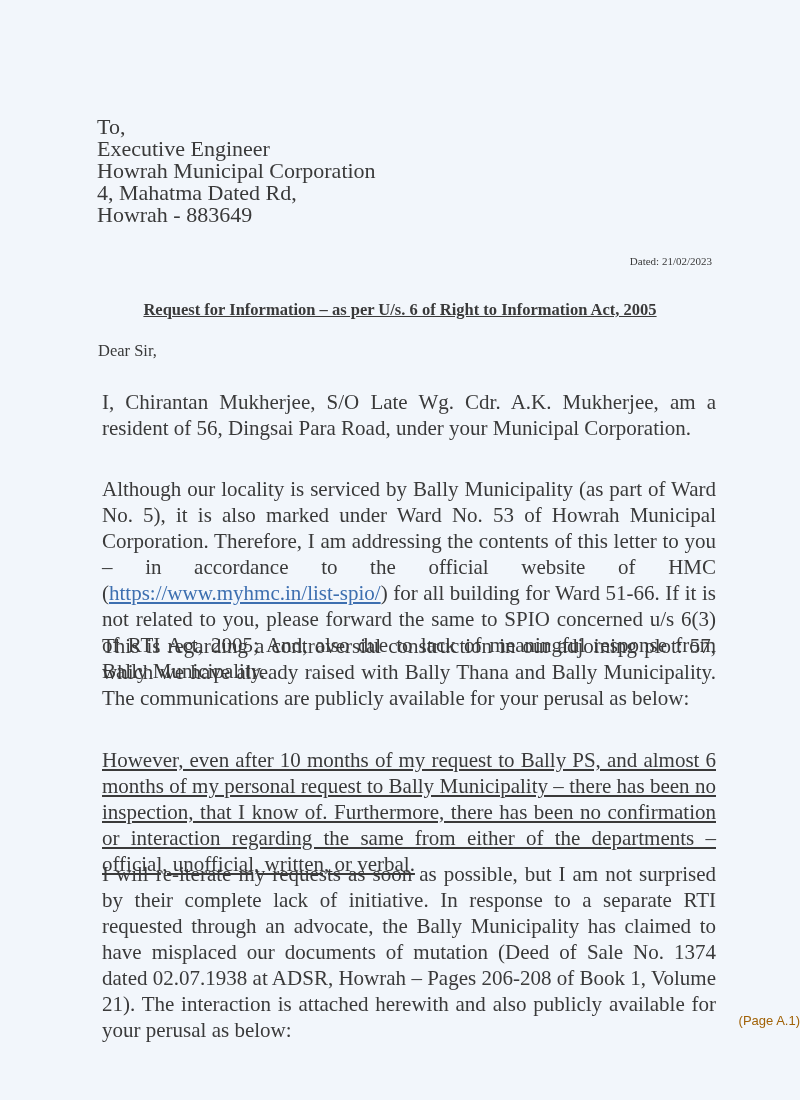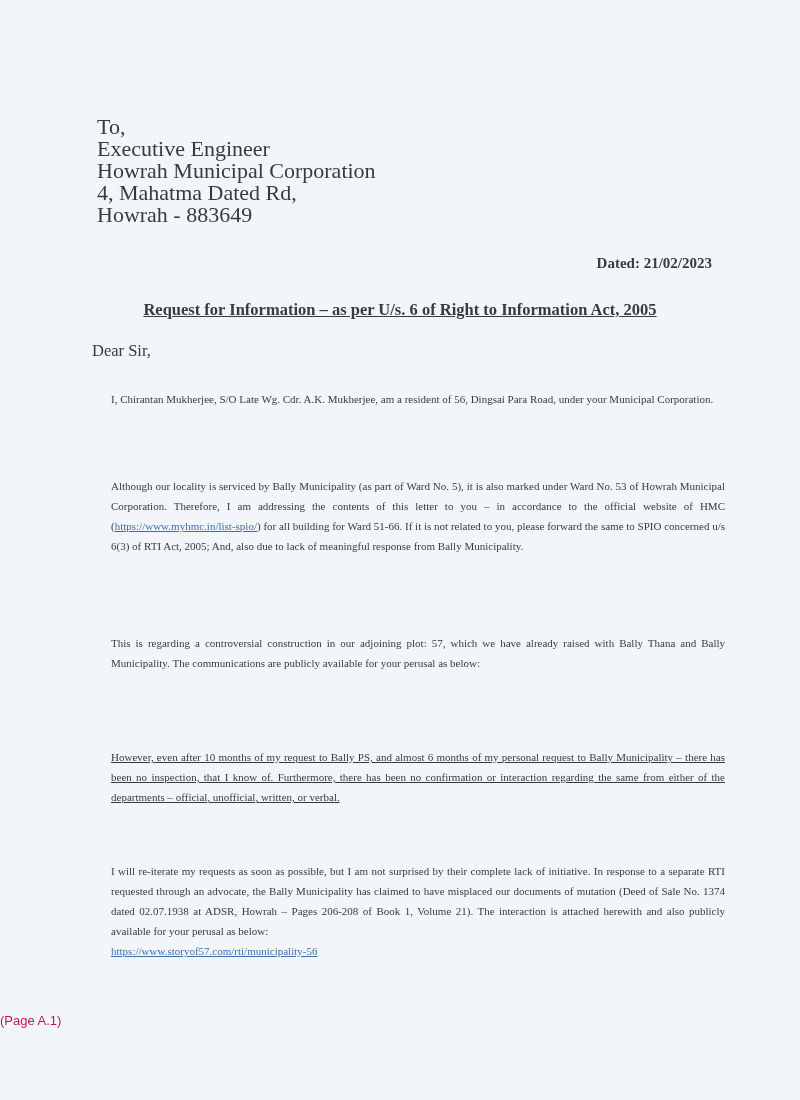--- a/index.html
+++ b/index.html
@@ -7,30 +7,30 @@
     width: 800px; height: 1100px;
     background: #f2f6fb;
     font-family: "Liberation Serif", serif;
     color: #3a3a3a;
     position: relative;
     overflow: hidden;
   }
   .page { position: absolute; left: 0; top: 0; width: 800px; height: 1100px; }
   .address { position: absolute; left: 97px; top: 116px; font-size: 22px; line-height: 22px; }
   .address div { white-space: nowrap; }
-  .dated { position: absolute; right: 88px; top: 255px; font-size: 15px; font-weight: bold; }
+  .dated { position: absolute; right: 88px; top: 255px; font-size: 11px; }
   .subject { position: absolute; left: 0; width: 800px; top: 300px; text-align: center;
     font-size: 16.5px; font-weight: bold; text-decoration: underline; }
-  .salutation { position: absolute; left: 92px; top: 341px; font-size: 16.5px; }
-  .para { position: absolute; left: 111px; width: 614px; font-size: 11px; line-height: 20px;
+  .salutation { position: absolute; left: 98px; top: 341px; font-size: 16.5px; }
+  .para { position: absolute; left: 102px; width: 614px; font-size: 21px; line-height: 26px;
     text-align: justify; }
   a.link { color: #3d6fb0; text-decoration: underline; }
   .linkline { display: block; }
-  .footer { position: absolute; left: 0; width: 800px; top: 1013px; text-align: left;
-    font-family: "Liberation Sans", sans-serif; font-size: 13px; color: #be185d; }
+  .footer { position: absolute; left: 0; width: 800px; top: 1013px; text-align: right;
+    font-family: "Liberation Sans", sans-serif; font-size: 13px; color: #a16207; }
 </style>
 </head>
 <body>
 
 <div class="page">
 
   <div class="address">
     <div>To,</div>
     <div>Executive Engineer</div>
     <div>Howrah Municipal Corporation</div>
@@ -55,17 +55,16 @@
   <div class="para" style="top:613px;margin-top:20px;">
     <span>This is regarding a controversial construction in our adjoining plot: 57, which we have already raised with Bally Thana and Bally Municipality. The communications are publicly available for your perusal as below:</span>
   </div>
 
   <div class="para" style="top:747px;text-decoration:underline;">
     <span>However, even after 10 months of my request to Bally PS, and almost 6 months of my personal request to Bally Municipality – there has been no inspection, that I know of. Furthermore, there has been no confirmation or interaction regarding the same from either of the departments – official, unofficial, written, or verbal.</span>
   </div>
 
   <div class="para" style="top:861px;">
     <span>I will re-iterate my requests as soon as possible, but I am not surprised by their complete lack of initiative. In response to a separate RTI requested through an advocate, the Bally Municipality has claimed to have misplaced our documents of mutation (Deed of Sale No. 1374 dated 02.07.1938 at ADSR, Howrah – Pages 206-208 of Book 1, Volume 21). The interaction is attached herewith and also publicly available for your perusal as below:</span>
-    <a class="link linkline">https://www.storyof57.com/rti/municipality-56</a>
   </div>
 
   <div class="footer">(Page A.1)</div>
 </div>
 
 </body></html>

